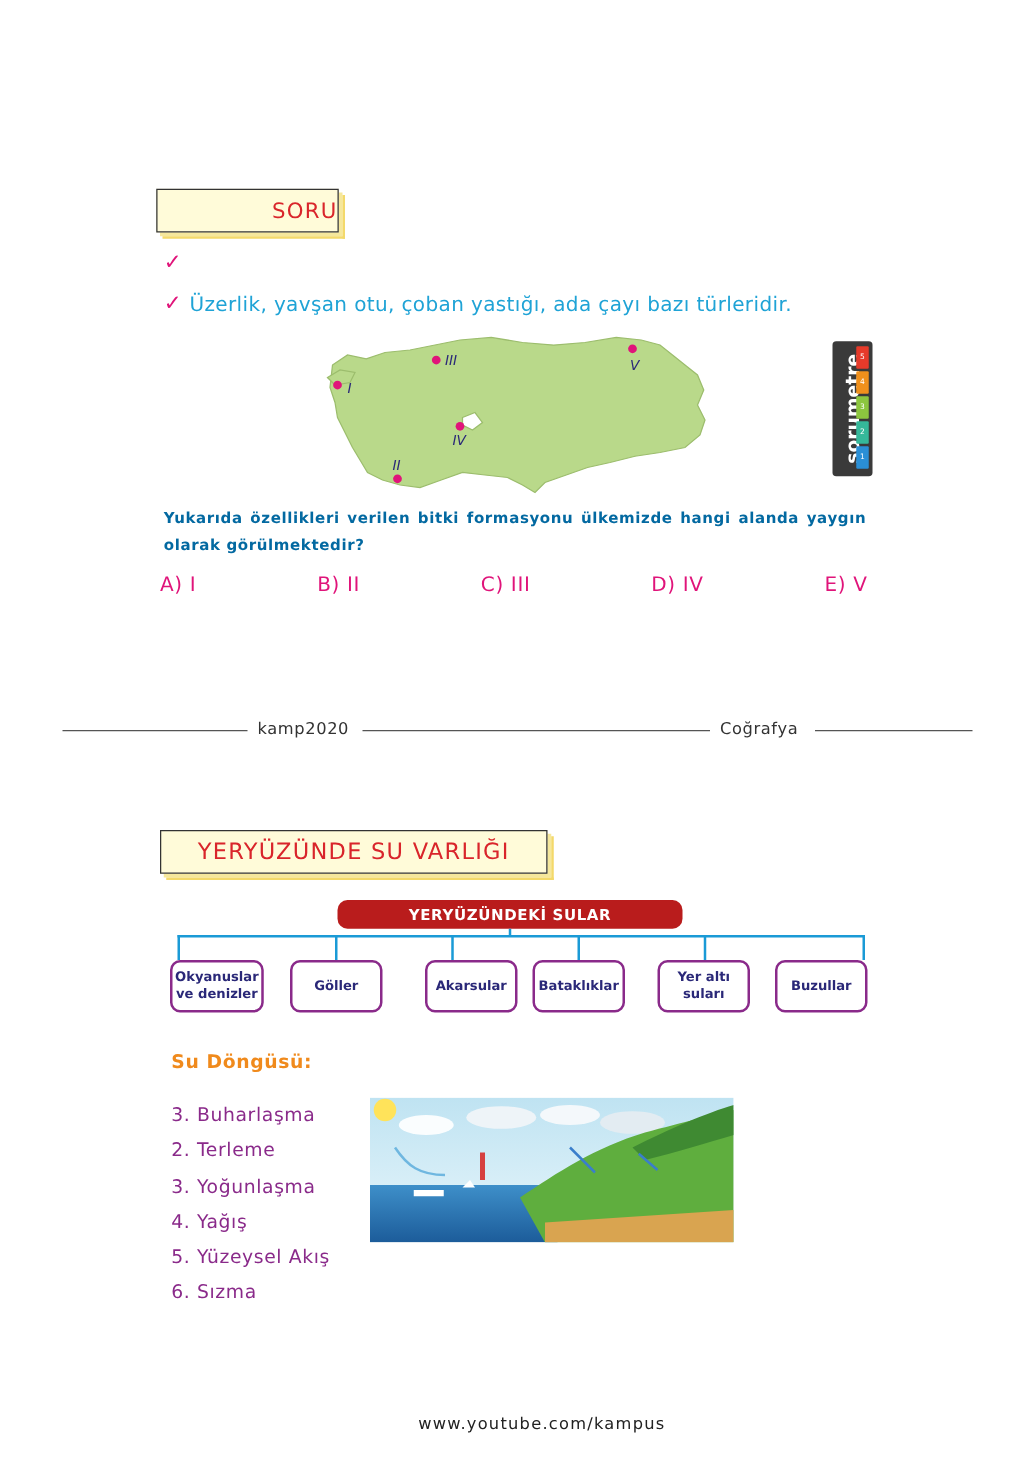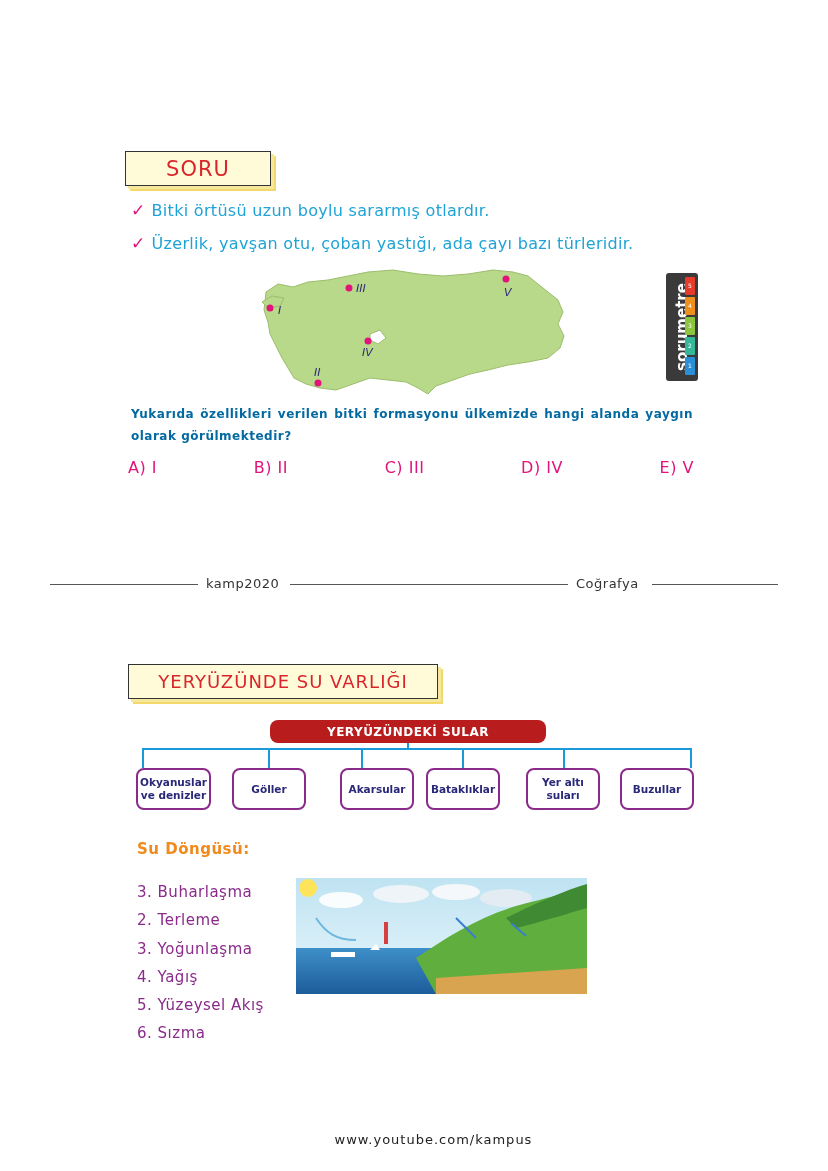--- a/index.html
+++ b/index.html
@@ -74,27 +74,26 @@
   .steps { position: absolute; left: 137px; top: 883px; list-style: none; }
   .steps li { color: #8a2a8a; font-size: 15px; height: 28.3px; letter-spacing: 0.5px; }
 
   .water-cycle { position: absolute; left: 296px; top: 878px; width: 291px; height: 116px; overflow: hidden; }
 
   .website { position: absolute; left: 0; width: 828px; top: 1132px; text-align: center; font-size: 13px; color: #222; letter-spacing: 1px; padding-left: 39px; }
 </style>
 </head>
 <body>
 
-<div class="title-box" style="left:125px; top:151px; width:146px; height:35px; font-size:21px;">
+<div class="title-box" style="left:125px; top:151px; width:146px; height:35px; font-size:17px;justify-content:flex-end;">
   <span>SORU</span>
 </div>
 
 <div class="bullet" style="top:200px;">
   <span class="check">✓</span>
-  <span>Bitki örtüsü uzun boylu sararmış otlardır.</span>
 </div>
 <div class="bullet" style="top:233px;">
   <span class="check">✓</span>
   <span>Üzerlik, yavşan otu, çoban yastığı, ada çayı bazı türleridir.</span>
 </div>
 
 <div class="abs" style="left:258px; top:262px; width:312px; height:138px;">
   <svg width="312" height="138" viewBox="0 0 312 138">
     <path d="M8,30 L20,22 L35,25 L50,20 L70,18 L90,14 L110,10 L135,8 L160,12 L185,14 L210,12 L235,8 L255,10 L270,14 L280,22 L290,30 L300,38 L305,50 L300,62 L306,74 L302,86 L290,96 L270,100 L250,103 L230,108 L212,112 L195,118 L178,124 L170,132 L160,126 L148,120 L130,118 L112,116 L95,122 L78,128 L62,126 L48,122 L36,116 L30,106 L24,96 L18,84 L12,72 L10,60 L6,48 Z" fill="#b9d98a" stroke="#9cbd6d" stroke-width="1"></path>
     <path d="M4,40 L14,34 L26,36 L22,44 L10,46 Z" fill="#b9d98a" stroke="#9cbd6d"></path>

